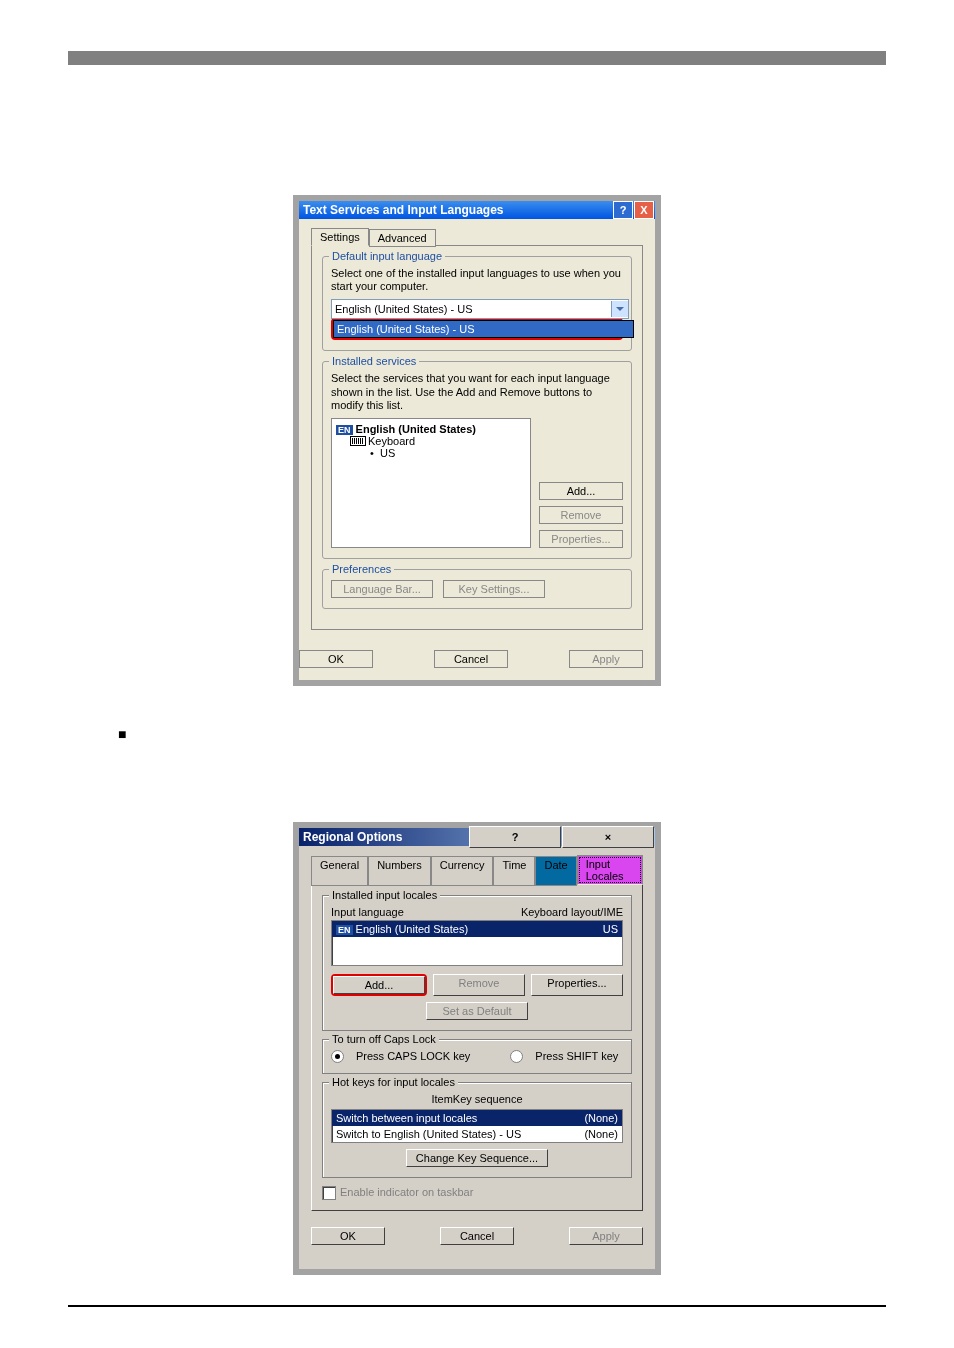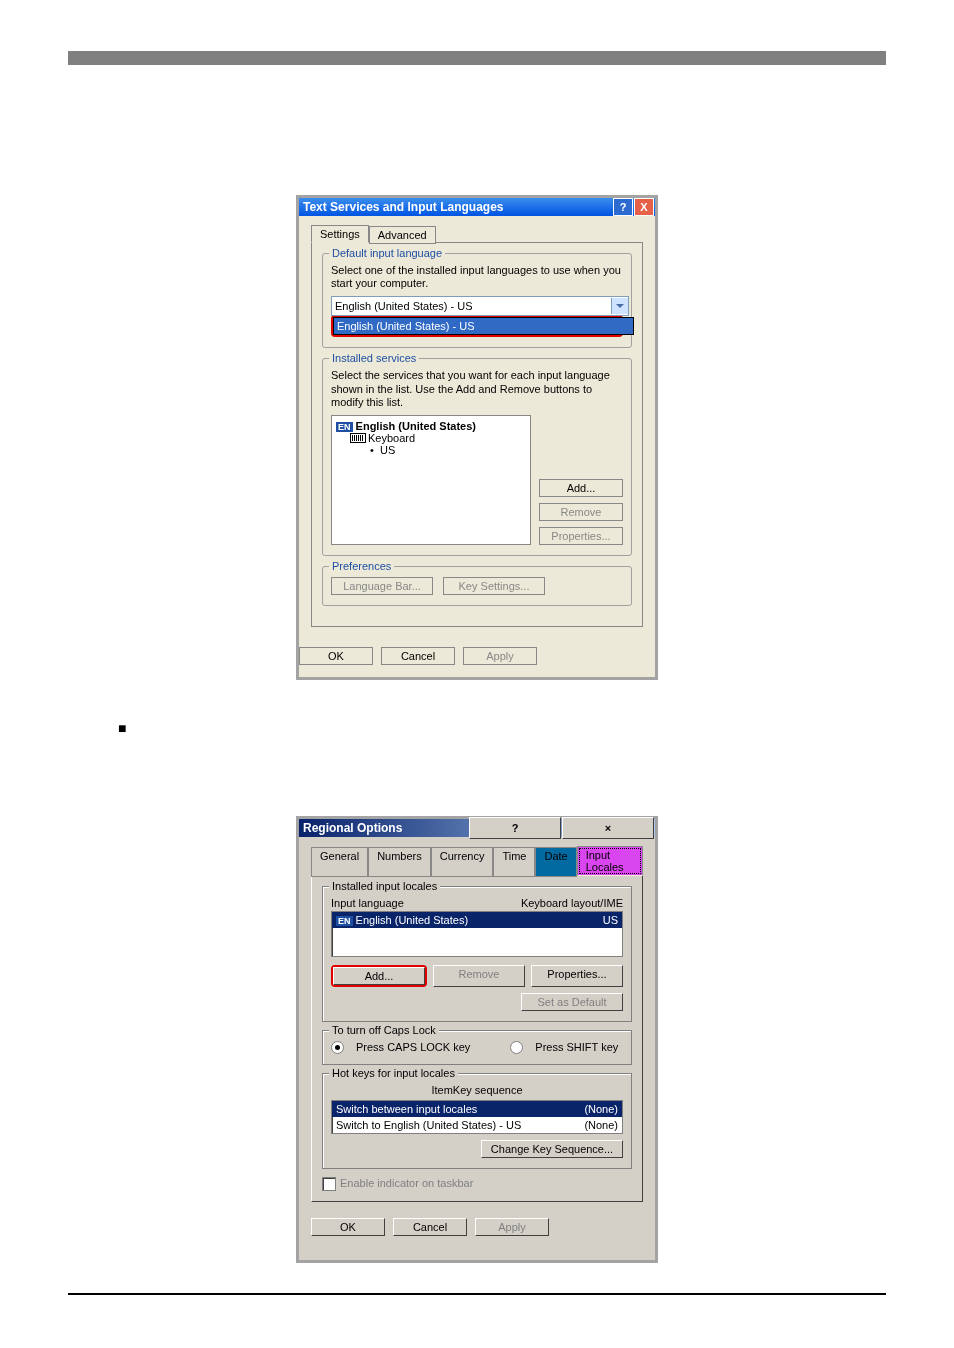--- a/index.html
+++ b/index.html
@@ -1,20 +1,20 @@
 <!DOCTYPE html>
 <html><head>
 <meta charset="utf-8">
 <style>
 body{margin:0;background:#fff;font-family:Tahoma,Arial,sans-serif;font-size:11px;color:#000}
 .page{width:954px;margin:0 auto;position:relative}
 .topbar{height:14px;background:#808080;margin:51px 68px 0 68px}
 .bottombar{height:2px;background:#000;margin:0 68px}
 .content{padding:0 68px}
-.dialog{margin:130px auto 40px auto;width:356px;background:#ece9d8;border:3px solid #a3a3a3;display:block}
+.dialog{margin:130px auto 40px auto;width:356px;background:#ece9d8;border:6px solid #a3a3a3;display:block}
 .dialog2{margin:80px auto 30px auto;width:356px}
 .titlebar{height:18px;display:flex;align-items:center;padding:0;color:#fff;font-weight:bold;font-size:12px;position:relative}
 .titlebar.xp{background:linear-gradient(to bottom,#3b8eed,#0054e3)}
 .titlebar.w2k{background:linear-gradient(to right,#08216b,#a6caf0)}
 .titlebar span{padding-left:4px;flex:1}
 .tb-btn{width:18px;height:16px;display:inline-flex;align-items:center;justify-content:center;font-size:11px;margin-right:1px}
 .tb-btn.help{background:#2d6bd0;color:#fff;border:1px solid #fff}
 .tb-btn.close{background:#e66048;color:#fff;font-weight:bold;border:1px solid #fff}
 .tb-btn.w2k-btn{background:#d4d0c8;border:1px solid #fff;border-right-color:#404040;border-bottom-color:#404040;color:#000;font-weight:bold}
 .dlg-body{background:#ece9d8;padding:8px 12px 12px 12px}
@@ -36,42 +36,42 @@
 .redbox2{border:2px solid #e00000;border-radius:4px;display:inline-block}
 .svcbox{display:flex}
 .svclist{border:1px solid #888;background:#fff;width:210px;height:120px;padding:4px;font-size:11px}
 .en-badge{display:inline-block;background:#1e4fa3;color:#fff;font-weight:bold;font-size:9px;padding:0 2px}
 .kbd-icon{display:inline-block;width:14px;height:8px;border:1px solid #000;position:relative;top:1px;margin-left:14px;margin-right:2px}
 .kbd-icon::before{content:"";position:absolute;top:1px;left:1px;right:1px;bottom:1px;background:repeating-linear-gradient(to right,#000 0,#000 1px,transparent 1px,transparent 2px)}
 .bullet{margin-left:34px}
 .btncol{display:flex;flex-direction:column;gap:6px;margin-left:8px;justify-content:flex-end}
 .btn{border:1px solid #888;background:#ece9d8;padding:2px 0;width:82px;text-align:center;font-size:11px}
 .btn.disabled{color:#888}
-.dlgbtns{display:flex;justify-content:flex-start;gap:8px;padding:8px 12px 12px 0}
+.dlgbtns{display:flex;justify-content:space-between;gap:8px;padding:8px 12px 12px 0}
 .dlgbtns .btn{width:72px}
 .prefs-row{display:flex;gap:10px}
 .bullet-sep{font-size:14px;margin:20px 0 0 50px}
 .w2k-body{background:#d4d0c8;padding:8px 12px 12px 12px}
 .w2k-tabcontent{border:1px solid #fff;border-right-color:#404040;border-bottom-color:#404040;background:#d4d0c8;padding:10px}
 .w2k-group{border:1px solid #808080;padding:10px 8px 10px 8px;margin-bottom:8px;position:relative;box-shadow:inset 1px 1px #fff}
 .w2k-group-title{position:absolute;top:-7px;left:6px;background:#d4d0c8;padding:0 3px;font-size:11px}
 .w2k-list{border:1px solid #808080;background:#fff;height:44px;box-shadow:inset 1px 1px #404040}
 .w2k-list-row{display:flex;justify-content:space-between;padding:2px 4px;font-size:11px}
 .w2k-list-row.sel{background:#0a246a;color:#fff}
 .w2k-btnrow{display:flex;justify-content:space-between;margin-top:8px}
 .w2k-btn{border:1px solid #fff;border-right-color:#404040;border-bottom-color:#404040;background:#d4d0c8;padding:2px 0;width:90px;text-align:center;font-size:11px}
 .w2k-btn.disabled{color:#808080}
 .radio{display:flex;align-items:center;gap:12px;font-size:11px}
 .radio-dot{width:11px;height:11px;border:1px solid #808080;border-radius:50%;background:#fff;display:flex;align-items:center;justify-content:center}
 .radio-dot.checked::after{content:"";width:5px;height:5px;background:#000;border-radius:50%}
 .hk-list{border:1px solid #808080;background:#fff;box-shadow:inset 1px 1px #404040;margin-top:4px}
 .hk-row{display:flex;justify-content:space-between;padding:2px 4px;font-size:11px}
 .hk-row.sel{background:#0a246a;color:#fff}
 .chk{width:12px;height:12px;border:1px solid #808080;background:#fff;display:inline-block;vertical-align:middle;margin-right:4px;box-shadow:inset 1px 1px #404040}
-.endrow{display:flex;justify-content:flex-end;margin-top:6px}
+.endrow{display:flex;justify-content:center;margin-top:6px}
 </style>
 </head>
 <body>
 
 <div class="page">
 <div class="topbar"></div>
 <div class="content">
 
 <div class="dialog">
   <div class="titlebar xp">

